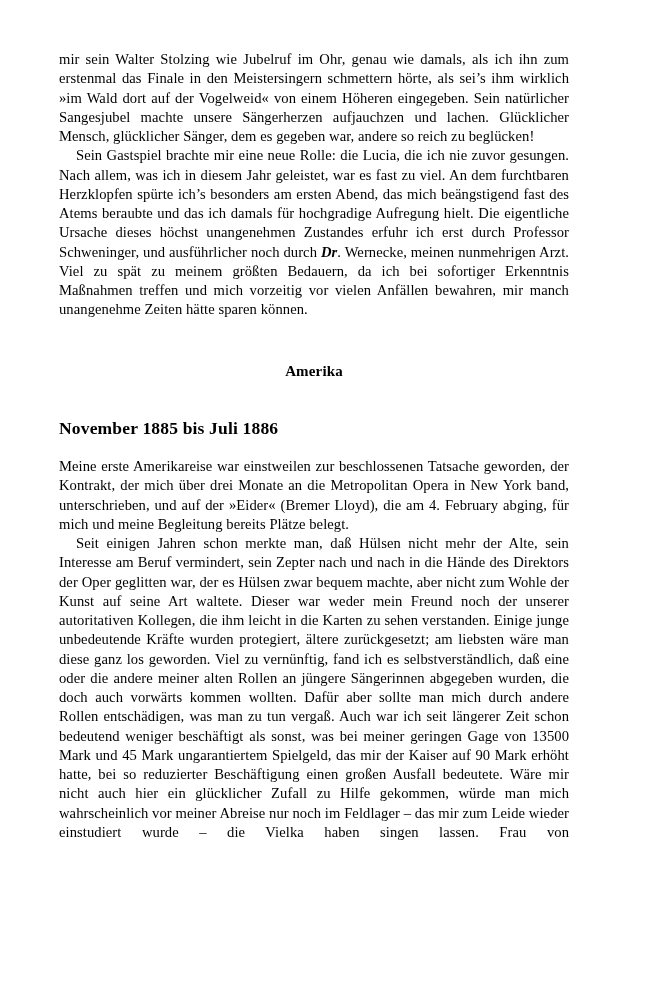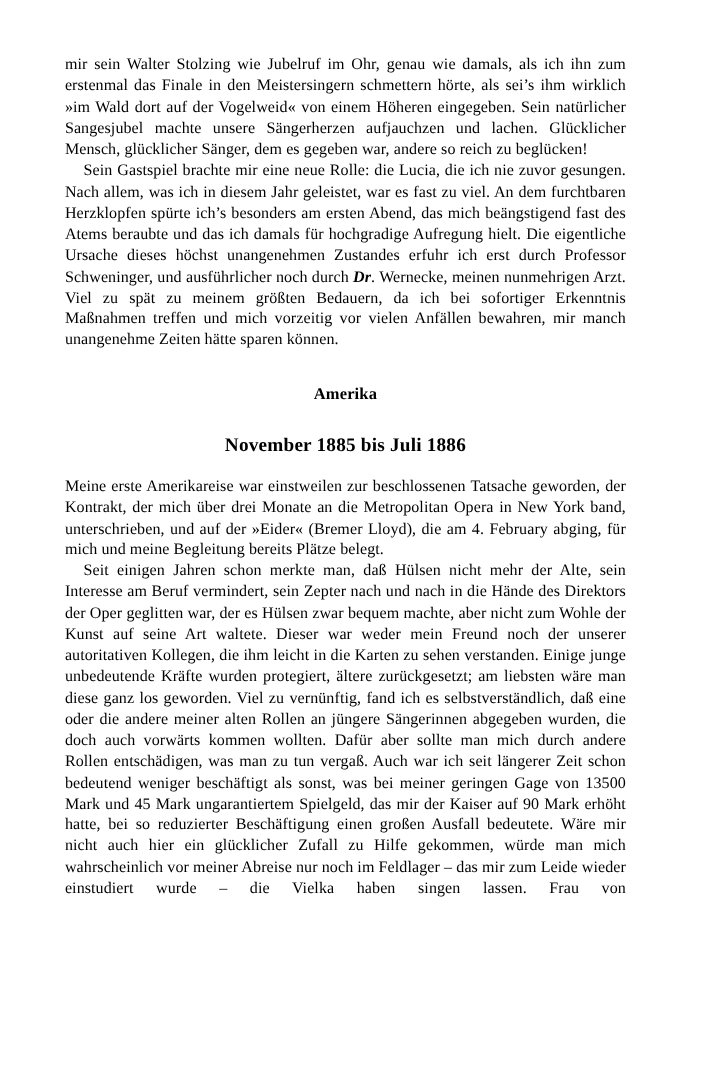--- a/index.html
+++ b/index.html
@@ -50,34 +50,34 @@
   
   p.body-text::after {
     content: "";
     display: inline-block;
     width: 100%;
   }
   p.body-text.flush::after {
     content: none;
   }
   h2.chapter-title {
-    margin: 4px;
+    margin: 16px;
     padding: 0;
     font-size: 15px;
     font-weight: bold;
     text-align: center;
     line-height: 19.25px;
     letter-spacing: 0.01em;
   }
   h3.chapter-subtitle {
     margin: 0;
     padding: 0;
     font-size: 17.5px;
     font-weight: bold;
-    text-align: center;
+    text-align: left;
     line-height: 19.25px;
     letter-spacing: 0.01em;
   }
   .spacer-large { height: 26px; }
   .spacer-mid   { height: 22px; }
   .spacer-small { height: 19px; }
   .italic { font-style: italic; font-weight: bold; }
   .folio {
     position: absolute;
     left: 59px;

